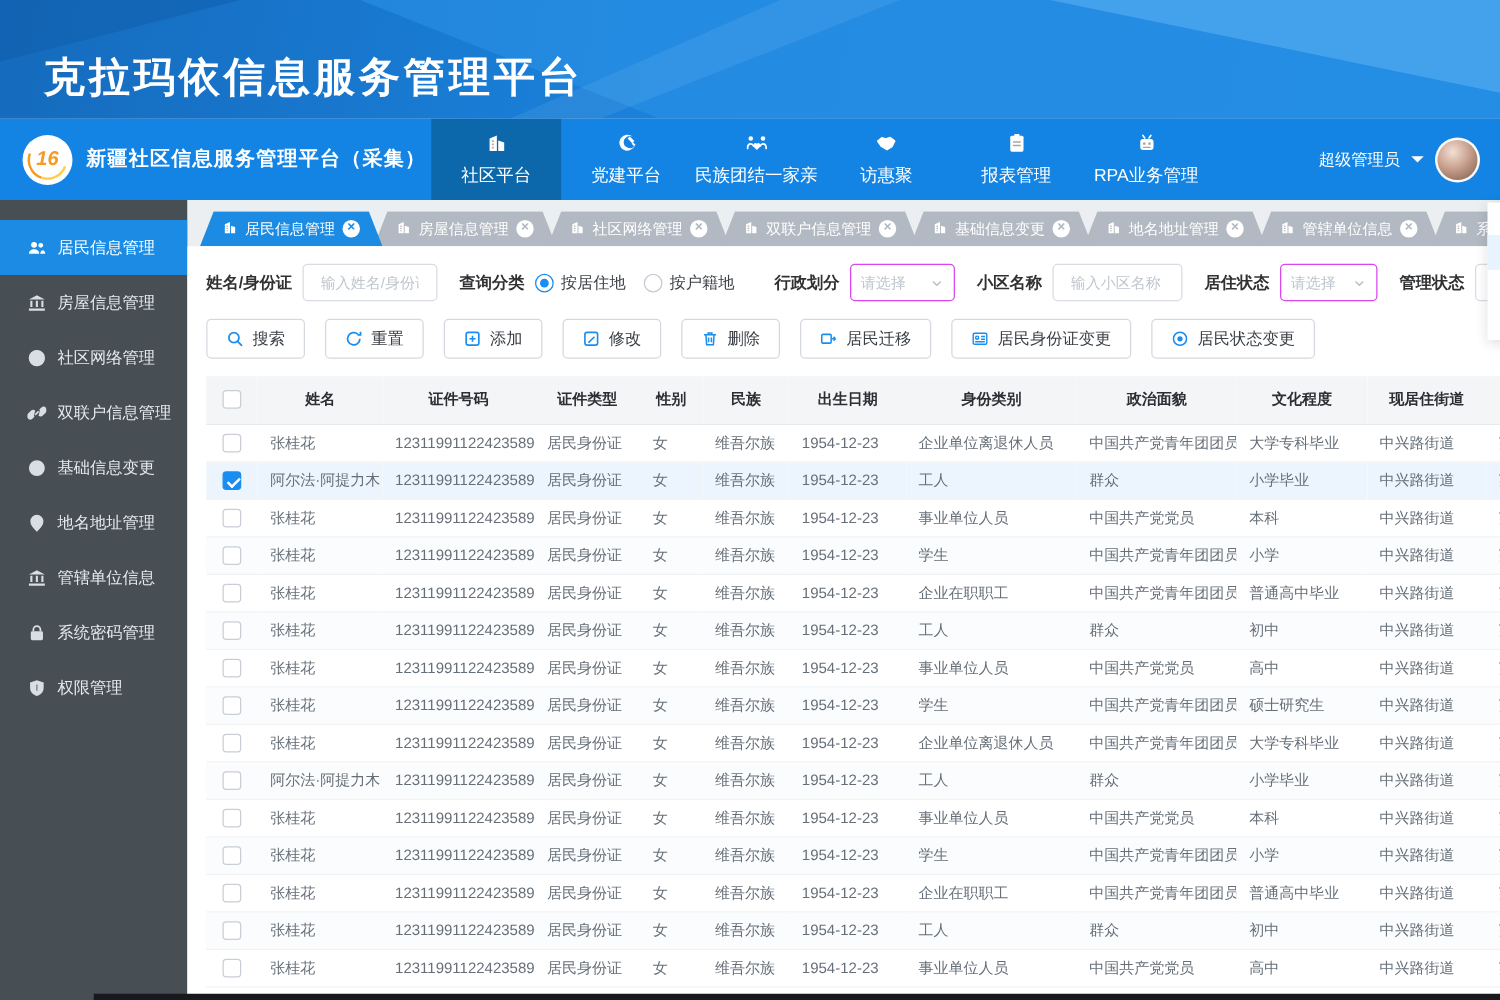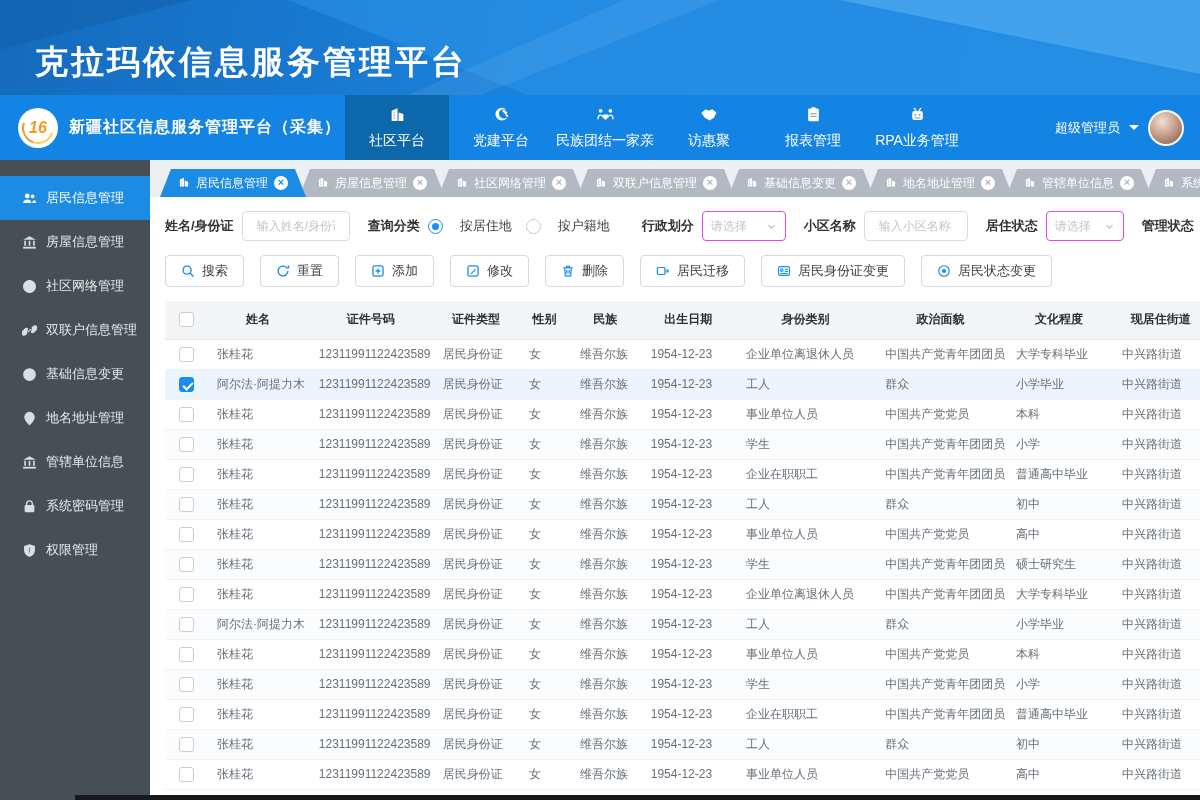--- a/index.html
+++ b/index.html
@@ -57,21 +57,21 @@
   
   .panel { background:#fff; height:603px; padding:14px 15px 0; overflow:hidden; }
 
   .filters { display:flex; align-items:center; white-space:nowrap; }
   .f-label { font-size:13px; font-weight:bold; color:#303133; margin-right:8px; }
   .f-gap { width:18px; flex:none; }
   .inp { height:30px; border:1px solid #d8dce3; border-radius:4px; padding:0 14px; font-size:12px; color:#333; font-family:inherit; }
   .inp::placeholder { color:#bfc6cd; }
   .sel { display:flex; align-items:center; justify-content:space-between; height:30px; border:1px solid #d946ef; border-radius:4px; padding:0 8px; font-size:12px; color:#bfc6cd; cursor:pointer; background:#fff; }
   .sel svg { width:11px; height:11px; stroke:#b6bdc5; fill:none; stroke-width:1.6; }
-  .radio-group { display:flex; align-items:center; gap:17px; margin-right:14px; cursor:pointer;text-align:center; }
+  .radio-group { display:flex; align-items:center; gap:6px; margin-right:14px; cursor:pointer;text-align:center; }
   .radio { width:15px; height:15px; border-radius:50%; border:1px solid #c6cbd2; background:#fff; flex:none; position:relative; }
   .radio.on { border-color:#1a8df0; }
   .radio.on::after { content:""; position:absolute; inset:3px; border-radius:50%; background:#1a8df0; }
   .radio-label { font-size:13px; color:#3d4349; }
 
   .toolbar { display:flex; gap:16px; margin-top:14px; }
   .btn { display:flex; align-items:center; gap:7px; height:32px; padding:0 15px; border:1px solid #d4d9e0; border-radius:4px; background:#fff; font-size:13px; color:#3a3f45; cursor:pointer; white-space:nowrap; }
   .btn .icon { display:flex; color:#1a8df0; }
   .btn .icon svg { width:14px; height:14px; }
 

